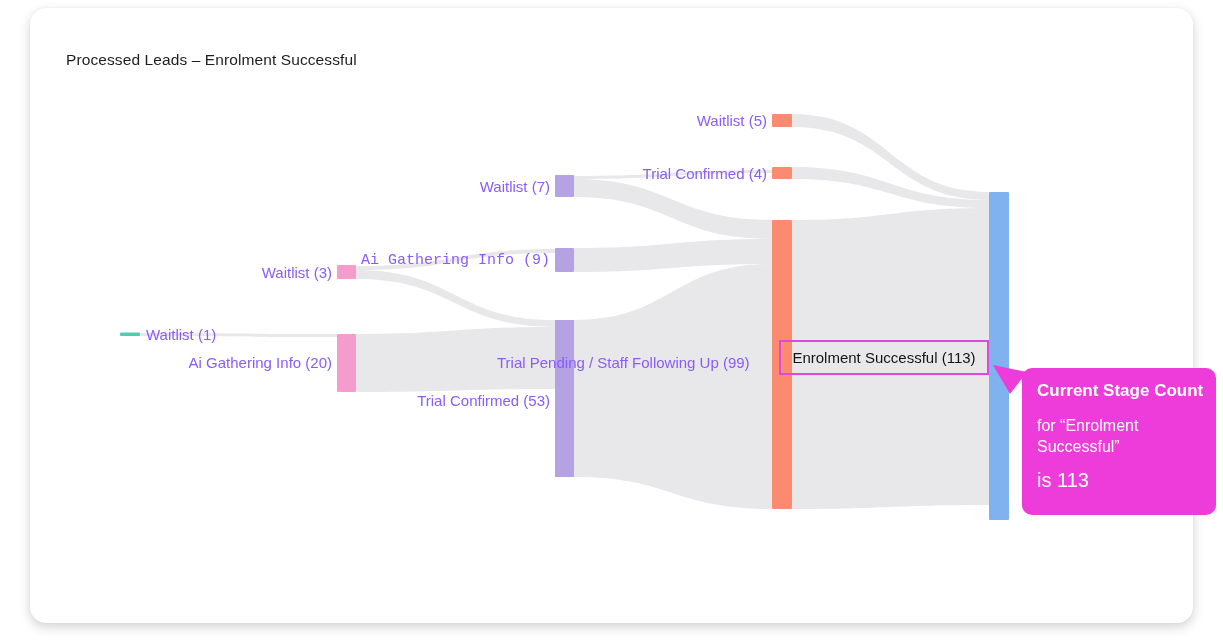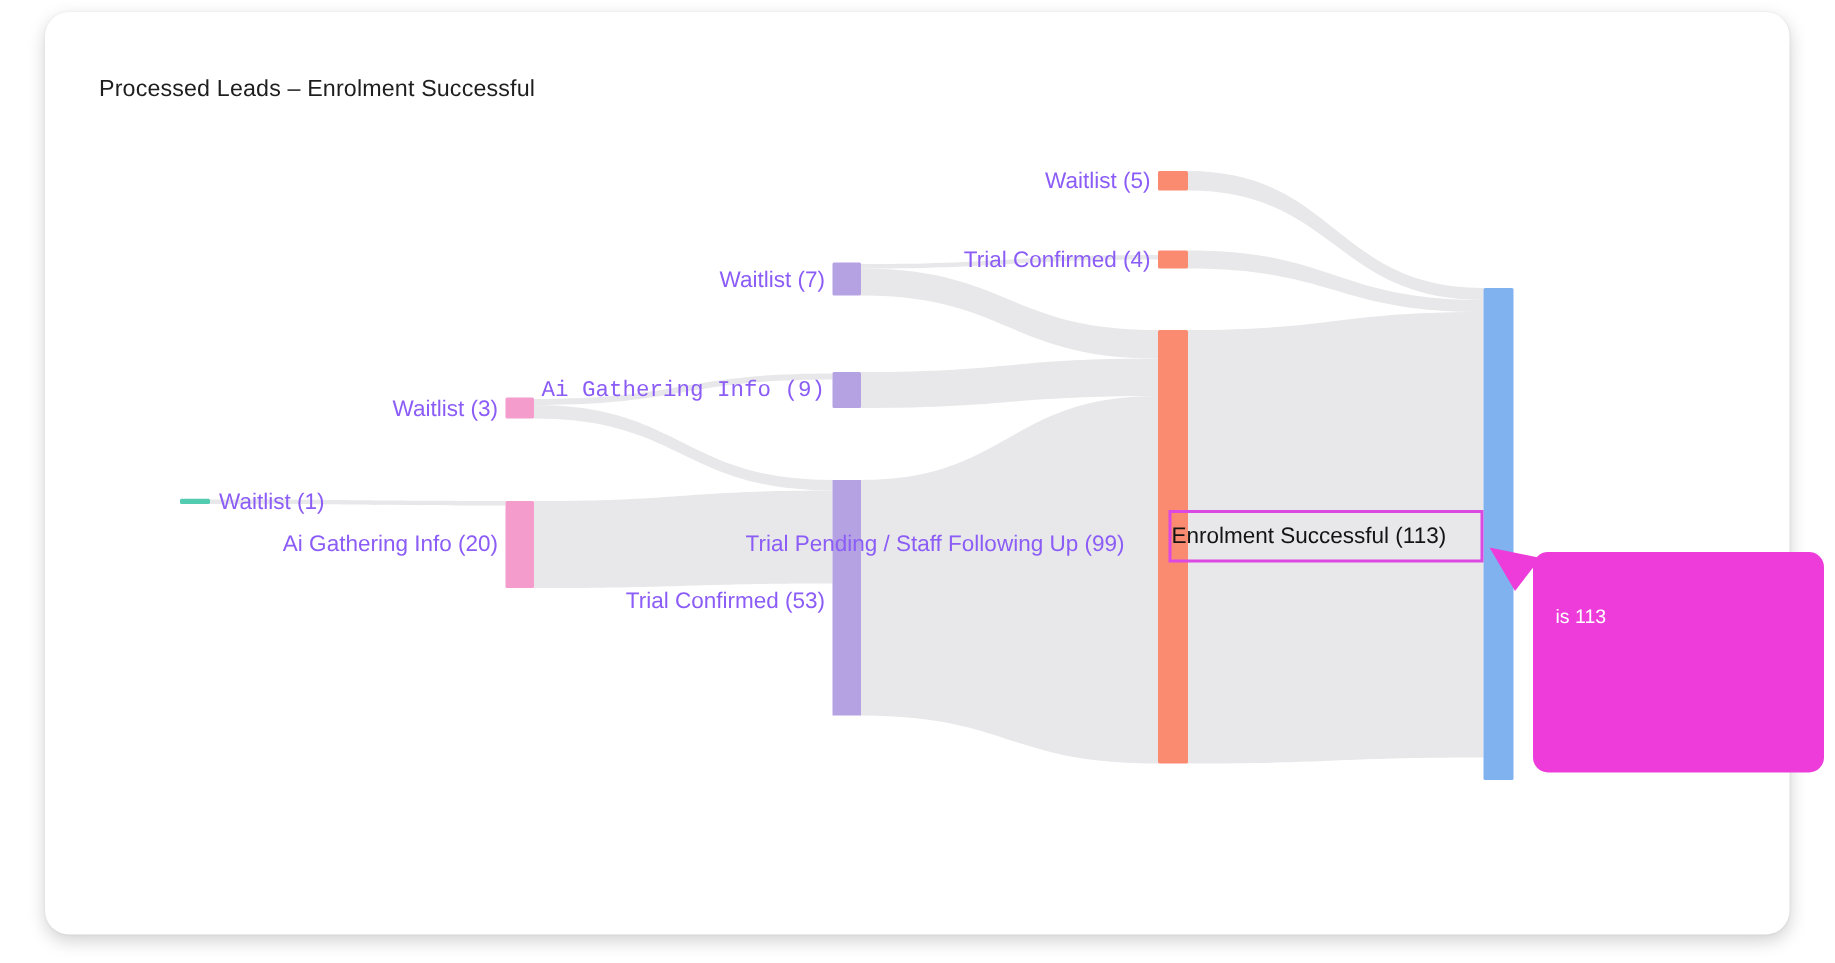--- a/index.html
+++ b/index.html
@@ -48,21 +48,21 @@
   }
   .highlight-box {
     position: absolute;
     left: 779px;
     top: 340px;
     width: 206px;
     height: 31px;
     border: 2px solid #dc48e2;
     display: flex;
     align-items: center;
-    justify-content: flex-start;
+    justify-content: center;
     font-size: 15px;
     color: #141414;
     white-space: nowrap;
     background: transparent;
   }
   .tooltip {
     position: absolute;
     left: 1022px;
     top: 368px;
     width: 194px;
@@ -79,22 +79,22 @@
     font-weight: 700;
     margin-bottom: 14px;
     white-space: nowrap;
   }
   .tooltip-line1 {
     font-size: 16px;
     line-height: 1.32;
     width: 150px;
   }
   .tooltip-line2 {
-    font-size: 13px;
-    margin-top: 22px;
+    font-size: 20px;
+    margin-top: 12px;
   }
 </style>
 </head>
 <body>
 
 <div class="card"></div>
 
 <div class="chart-title">Processed Leads – Enrolment Successful</div>
 
 <svg class="sankey-svg" viewBox="0 0 1223 642" xmlns="http://www.w3.org/2000/svg">
@@ -139,14 +139,16 @@
 <div class="node-label" style="left:497px; top:354px;">Trial Pending / Staff Following Up (99)</div>
 <div class="node-label" style="right:673px; top:392px;">Trial Confirmed (53)</div>
 <div class="node-label" style="right:456px; top:112px;">Waitlist (5)</div>
 <div class="node-label" style="right:456px; top:165px;">Trial Confirmed (4)</div>
 
 <div class="highlight-box" style="border-color: rgb(220, 72, 226);">
   <span>Enrolment Successful (113)</span>
 </div>
 
 <div class="tooltip" style="background-color: rgb(237, 60, 217);">
+  <div class="tooltip-title">Current Stage Count</div>
+  <div class="tooltip-line1">for “Enrolment Successful”</div>
   <div class="tooltip-line2">is 113</div>
 </div>
 
 </body></html>

